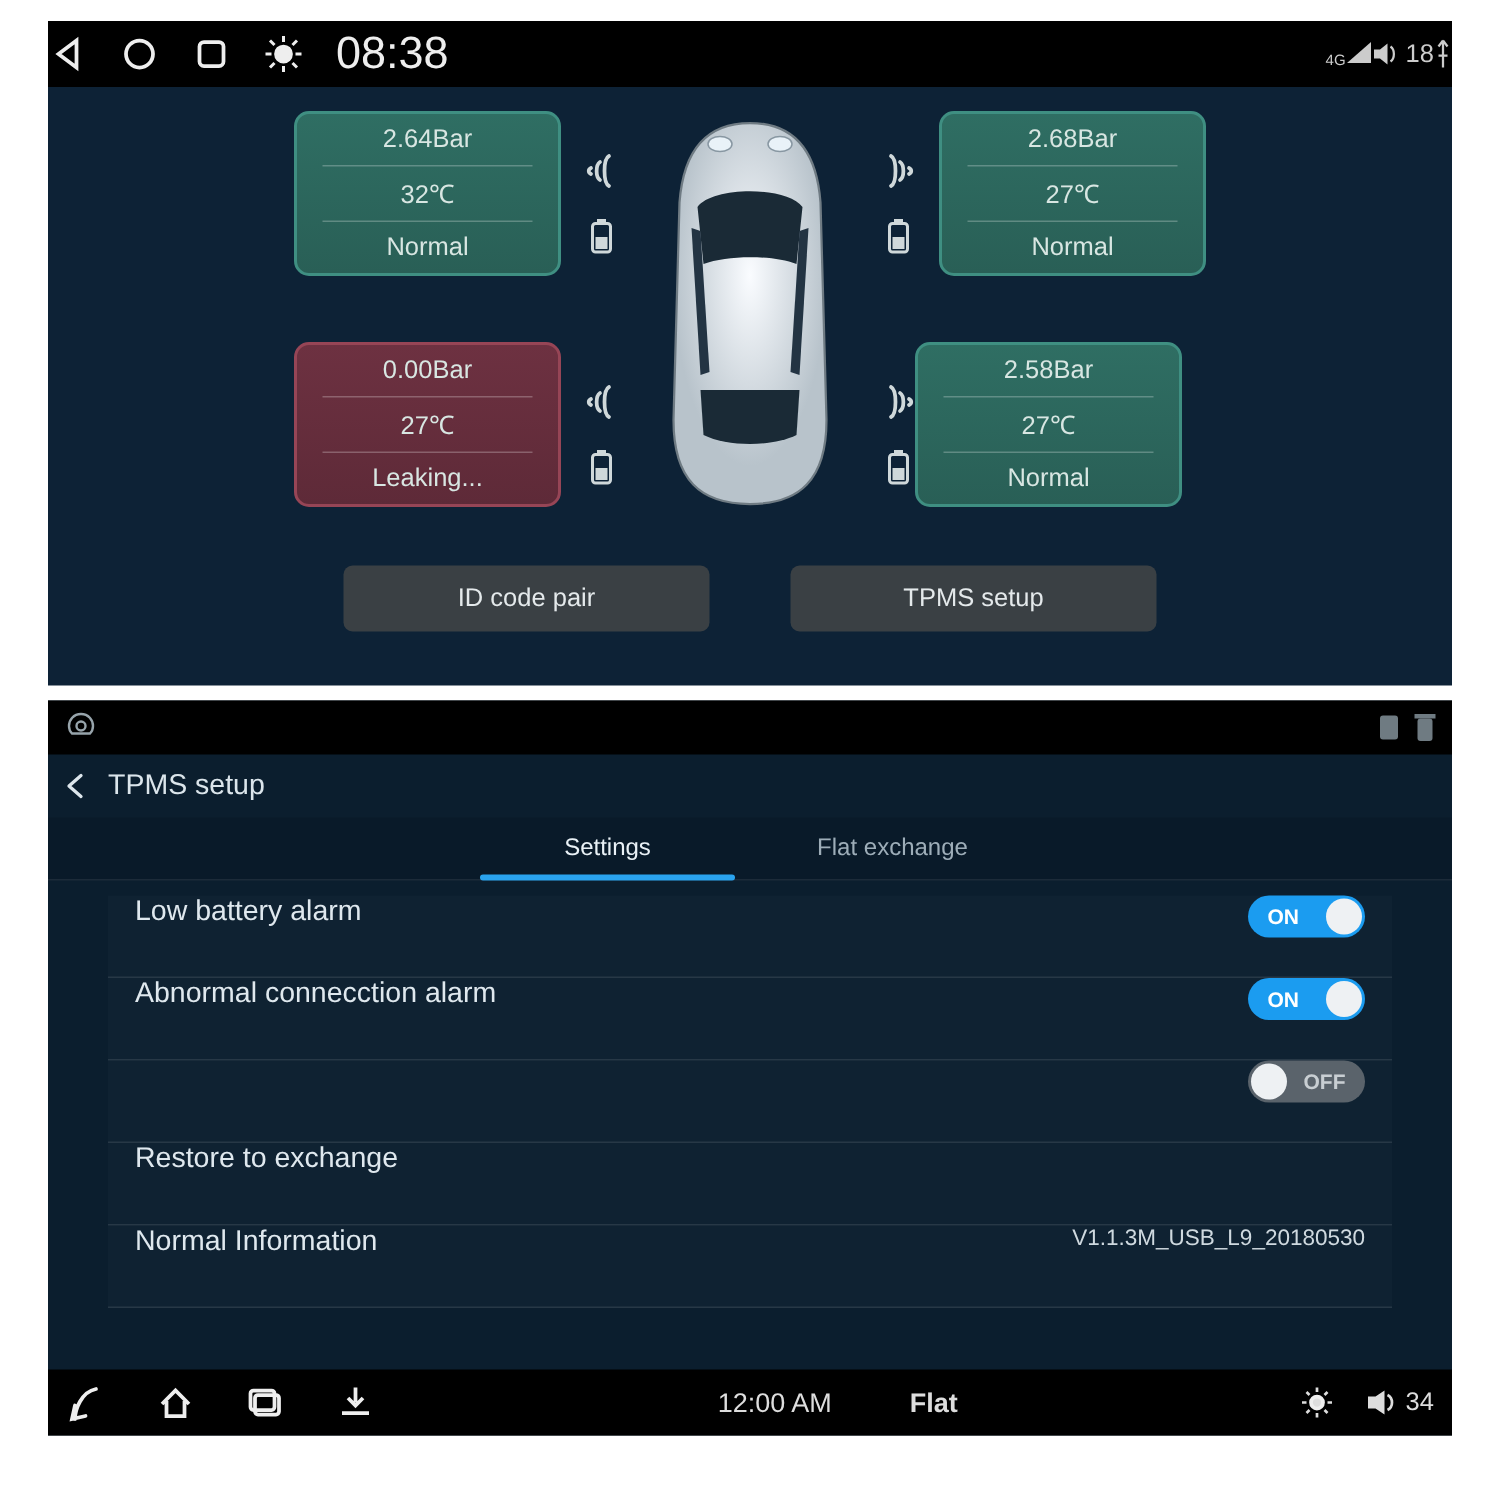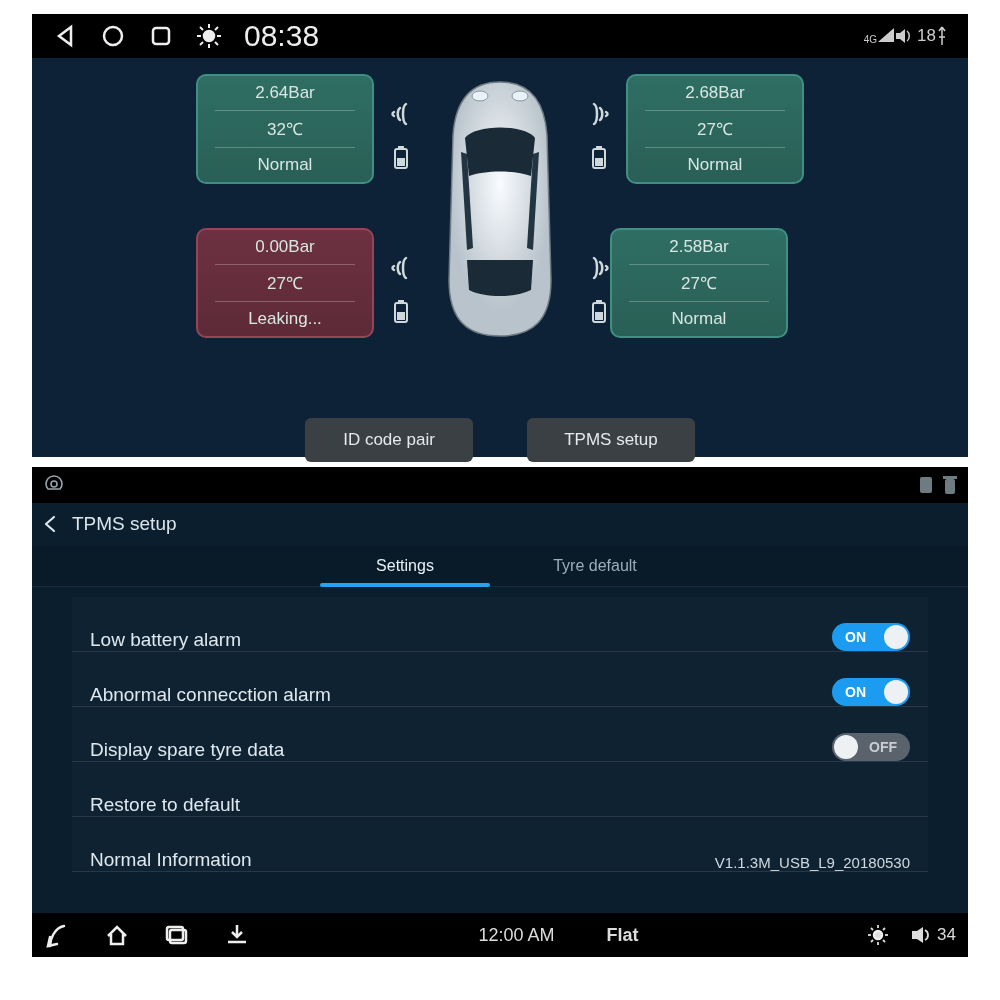--- a/index.html
+++ b/index.html
@@ -2,21 +2,21 @@
 <html><head>
 <meta charset="utf-8">
 <style>
 * { margin:0; padding:0; box-sizing:border-box; font-family:Arial,Helvetica,sans-serif; }
 body { width:1000px; height:1000px; background:#fff; overflow:hidden; }
 
 .screen { width:936px; margin:0 auto; color:#c8d4d8; font-size:17px; }
 .screen1 { height:443px; background:linear-gradient(#0d2236,#0d2236); position:relative; top:14px; }
 .screen2 { height:490px; background:linear-gradient(#0b1e2e,#0b1e2e); position:relative; top:24px; }
 
-.statusbar { height:44px; background:#000; display:flex; align-items:center; padding:0 20px; color:#eee; }
+.statusbar { height:44px; background:#000; display:flex; align-items:center; padding:0 0; color:#eee; }
 .statusbar .left { display:flex; align-items:center; gap:22px; }
 .statusbar .spacer { flex:1; }
 .status-icons { display:flex; align-items:center; gap:0; font-size:14px; color:#ccc; }
 
 svg.nav { width:26px; height:26px; stroke:#eee; fill:none; stroke-width:2.5; }
 
 .tpms-grid { position:relative; height:305px; }
 .tile { position:absolute; width:178px; height:110px; border-radius:10px; border:2px solid; display:flex; flex-direction:column; align-items:center; justify-content:space-evenly; color:#d8e6e2; font-size:17px; }
 .tile.ok { background:linear-gradient(#2f6e63,#295f56); border-color:#3f8f82; }
 .tile.bad { background:linear-gradient(#6d3141,#5e2a38); border-color:#964556; }
@@ -29,31 +29,31 @@
 
 .wifi-batt { position:absolute; display:flex; flex-direction:column; align-items:center; gap:18px; }
 .wb1 { left:356px; top:42px; }
 .wb2 { right:356px; top:42px; transform:scaleX(-1); }
 .wb3 { left:356px; top:196px; }
 .wb4 { right:356px; top:196px; transform:scaleX(-1); }
 
 .carshape { position:absolute; left:50%; top:22px; transform:translateX(-50%); width:130px; height:260px; }
 
 .btn-row { display:flex; gap:54px; justify-content:center; margin-top:14px; }
-.btn { background:#3a4044; border-radius:6px; padding:12px 0; width:168px; text-align:center; color:#e4e9eb; font-size:17px; cursor:pointer;margin-top:41px; }
+.btn { background:#3a4044; border-radius:6px; padding:12px 0; width:244px; text-align:center; color:#e4e9eb; font-size:17px; cursor:pointer; }
 
 .sb2 { height:36px; background:#000; display:flex; align-items:center; padding:0 10px; }
 .titlebar { height:42px; display:flex; align-items:center; padding:0 10px; color:#dbe5eb; font-size:19px; }
 .tabrow { height:42px; display:flex; justify-content:center; gap:0; background:rgba(0,0,0,.1); border-bottom:1px solid rgba(255,255,255,.08); }
 .tab { width:190px; display:flex; align-items:center; justify-content:center; color:#9dadb8; font-size:16px; position:relative; cursor:pointer; }
 .tab.active { color:#e9f1f6; }
 .tab.active::after { content:""; position:absolute; bottom:-1px; left:10px; right:10px; height:4px; background:#2aa3ee; border-radius:2px; }
 
 .settings-list { padding:10px 40px 0 40px; }
-.row { height:55px; border-bottom:1px solid rgba(255,255,255,.1); background:rgba(255,255,255,.02); display:flex; align-items:flex-end; padding:0 18px; color:#dfe8ee; font-size:19px; }
+.row { height:55px; border-bottom:1px solid rgba(255,255,255,.1); background:rgba(255,255,255,.02); display:flex; align-items:flex-start; padding:0 18px; color:#dfe8ee; font-size:19px; }
 .row .rspace { flex:1; }
 .value { color:#cfd9df; font-size:15px; }
 
 .toggle { width:78px; height:28px; border-radius:14px; position:relative; display:flex; align-items:center; font-size:14px; font-weight:bold; cursor:pointer; }
 .toggle.on { background:#1b9cf0; color:#fff; padding-left:13px; }
 .toggle.off { background:#5a636b; color:#c8ced2; justify-content:flex-end; padding-right:13px; }
 .knob { position:absolute; width:24px; height:24px; border-radius:50%; background:#eef1f3; top:2px; }
 .toggle.on .knob { right:2px; }
 .toggle.off .knob { left:2px; }
 
@@ -241,50 +241,49 @@
 
   <div class="titlebar">
     <svg width="18" height="18">
         <path d="M12 2 L4 9 L12 16" stroke="#dde6ec" stroke-width="2.2" fill="none" stroke-linecap="round" stroke-linejoin="round"></path>
       </svg>
     <span style="margin-left:12px">TPMS setup</span>
   </div>
 
   <div class="tabrow">
     <div class="tab active">Settings</div>
-    <div class="tab">Tyre default</div>
+    <div class="tab">Flat exchange</div>
   </div>
 
   <div class="settings-list">
     <div class="row">
       <span>Low battery alarm</span>
       <div class="rspace"></div>
       <div class="toggle on">
           <span>ON</span>
           <div class="knob"></div>
         </div>
     </div>
     <div class="row">
       <span>Abnormal connecction alarm</span>
       <div class="rspace"></div>
       <div class="toggle on">
           <span>ON</span>
           <div class="knob"></div>
         </div>
     </div>
     <div class="row">
-      <span>Display spare tyre data</span>
       <div class="rspace"></div>
       <div class="toggle off">
           <span>OFF</span>
           <div class="knob"></div>
         </div>
     </div>
     <div class="row">
-      <span>Restore to default</span>
+      <span>Restore to exchange</span>
     </div>
     <div class="row">
       <span>Normal Information</span>
       <div class="rspace"></div>
       <span class="value">V1.1.3M_USB_L9_20180530</span>
     </div>
   </div>
 
   <div class="navbar">
     <svg class="nav">

